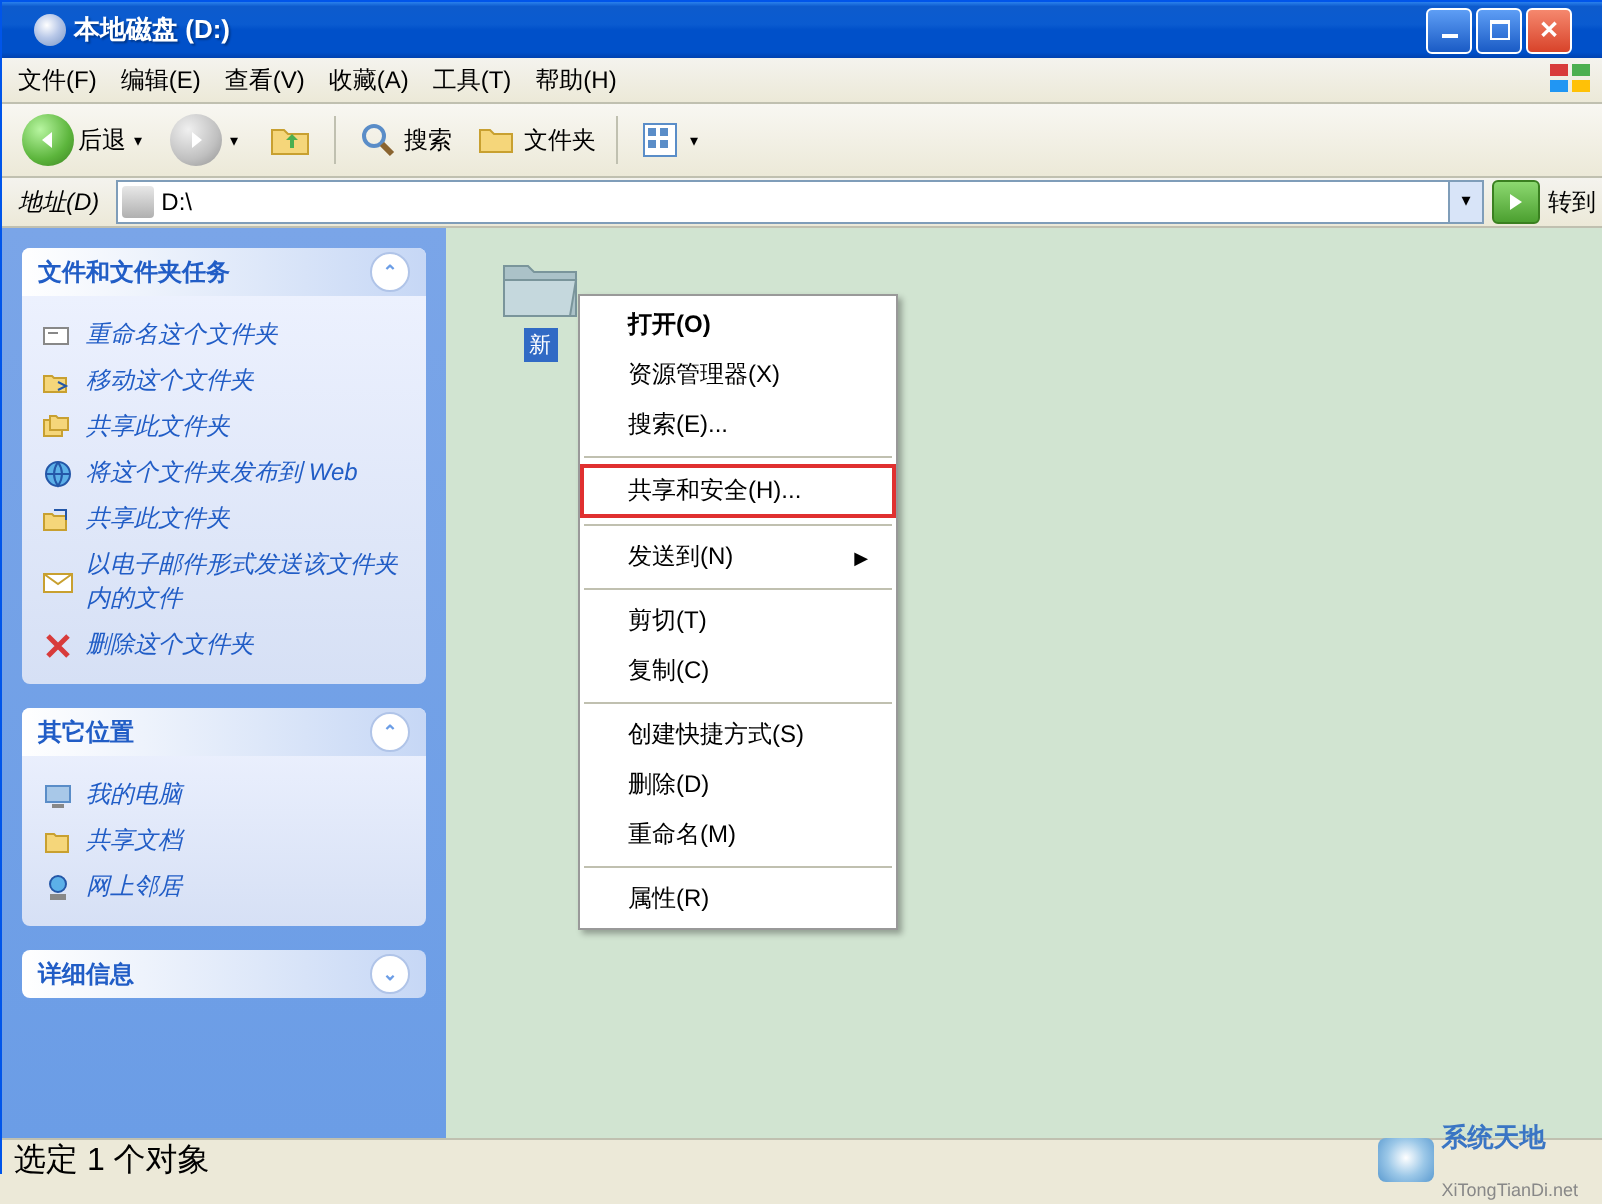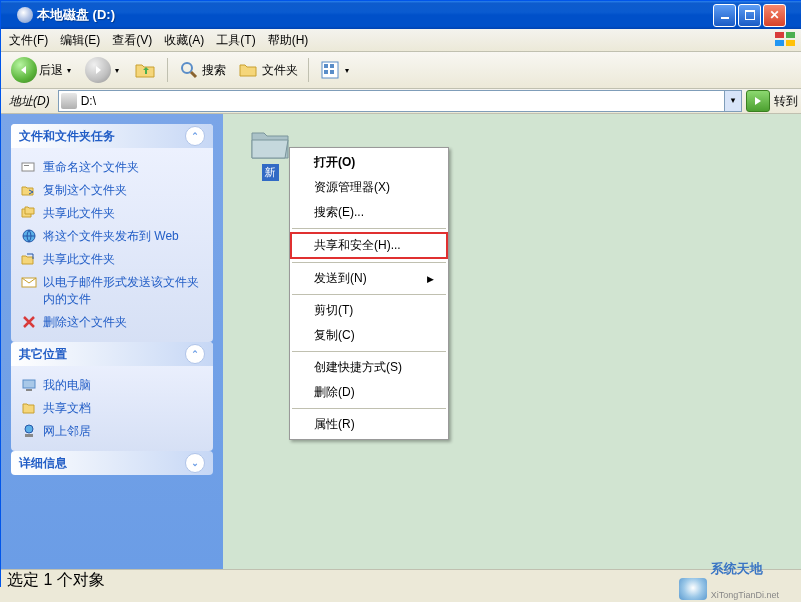--- a/index.html
+++ b/index.html
@@ -30,42 +30,42 @@
 
 .addressbar { height: 24px; background: linear-gradient(to bottom, #f4f3ee, #ece9d8); border-bottom: 1px solid #c0c0b0; display: flex; align-items: center; padding: 0 4px; font-size: 12px; gap: 4px; }
 .addr-label { padding: 0 4px; font-style: italic; }
 .addr-input { flex: 1; height: 20px; border: 1px solid #7f9db9; background: #fff; display: flex; align-items: center; padding: 0 2px; position: relative; }
 .addr-input .drvicon { width: 16px; height: 16px; background: linear-gradient(to bottom, #e8e8e8, #b0b0b0); border-radius: 2px; margin-right: 4px; }
 .addr-dd { position: absolute; right: 0; width: 16px; text-align: center; background: #d8e4f8; border-left: 1px solid #7f9db9; height: 100%; line-height: 18px; font-size: 9px; }
 .go-btn { width: 22px; height: 20px; background: linear-gradient(to bottom, #8cd870, #4ca030); border: 1px solid #3a8020; border-radius: 3px; display: flex; align-items: center; justify-content: center; color: #fff; font-size: 12px; }
 
 .body-area { display: flex; height: calc(100% - 28px - 22px - 36px - 24px - 20px); }
 .sidebar { width: 202px; background: linear-gradient(to bottom, #7aa5e8 0%, #6b9de6 100%); padding: 10px 10px; overflow-y: auto; }
-.panel { background: linear-gradient(to bottom, #eff3ff, #d6e0f5); border-radius: 4px; overflow: hidden; }
+.panel { background: linear-gradient(to bottom, #eff3ff, #d6e0f5); border-radius: 4px; margin-bottom: 12px; overflow: hidden; }
 .panel-hdr { height: 24px; background: linear-gradient(to right, #fff, #c6d7f5); display: flex; align-items: center; justify-content: space-between; padding: 0 8px; font-size: 12px; font-weight: bold; color: #215dc6; cursor: pointer; }
 .panel-hdr .chev { width: 18px; height: 18px; border-radius: 50%; background: #fff; border: 1px solid #b0c4e8; display: flex; align-items: center; justify-content: center; font-size: 9px; color: #6b9de6; }
 .panel-body { padding: 8px 10px; font-size: 12px; color: #215dc6; }
-.panel-body .link-item { display: flex; align-items: flex-start; gap: 6px; padding: 3px 0; cursor: pointer; }
+.panel-body .link-item { display: flex; align-items: center; gap: 6px; padding: 3px 0; cursor: pointer; font-style: italic; }
 .link-item .lk-icon { width: 16px; height: 16px; flex-shrink: 0; }
 
 .content { flex: 1; background: #d1e4d1; position: relative; padding: 12px; }
 .folder-item { display: flex; flex-direction: column; align-items: center; width: 70px; gap: 2px; }
 .folder-icon-lg { width: 42px; height: 36px; }
 .folder-item .sel { background: #316ac5; color: #fff; font-size: 11px; padding: 1px 3px; }
 
 .statusbar { height: 20px; background: #ece9d8; border-top: 1px solid #c0c0b0; font-size: 16px; display: flex; align-items: center; padding: 0 6px; }
 
 .context-menu { position: absolute; top: 147px; left: 289px; width: 158px; background: #fff; border: 1px solid #999; box-shadow: 2px 2px 3px rgba(0,0,0,0.3); font-size: 12px; padding: 2px 0; z-index: 100; }
 .ctx-item { padding: 4px 14px 4px 24px; cursor: pointer; white-space: nowrap; display: flex; align-items: center; justify-content: space-between; }
 .ctx-item .sub-arr { font-size: 9px; }
 .ctx-sep { height: 1px; background: #c0c0b0; margin: 3px 2px; }
 .ctx-item.highlight { outline: 2px solid #e03030; outline-offset: -2px; padding-top: 5px; padding-bottom: 5px; }
 .ctx-item.bold { font-weight: bold; }
 
-.watermark { position: absolute; bottom: 2px; right: 22px; font-size: 13px; color: #3a75c4; display: flex; align-items: flex-end; gap: 4px; font-weight: bold; z-index: 200; }
+.watermark { position: absolute; bottom: 2px; right: 12px; font-size: 13px; color: #3a75c4; display: flex; align-items: center; gap: 4px; font-weight: bold; z-index: 200; }
 .wm-icon { width: 28px; height: 22px; background: radial-gradient(circle at 50% 45%, #fff, #9cc8e8 50%, #5a9ad0); border-radius: 4px; }
 .wm-sub { font-size: 9px; color: #888; font-weight: normal; display: block; margin-top: 12px; }
 
 svg { display: block; }
 </style>
 </head>
 <body>
 
 <div class="window">
   <div class="titlebar">
@@ -176,21 +176,21 @@
                 <rect x="1" y="4" width="12" height="8" fill="#fff" stroke="#888"></rect>
                 <rect x="3" y="6" width="5" height="1" fill="#888"></rect>
               </svg>
               <span>重命名这个文件夹</span>
             </div>
           <div class="link-item">
               <svg class="lk-icon" viewBox="0 0 16 16">
                 <path d="M1 5 L1 13 L12 13 L12 6 L6 6 L5 5 Z" fill="#f5d67a" stroke="#c8a030"></path>
                 <path d="M8 8 L12 10 L8 12" fill="none" stroke="#2457a8"></path>
               </svg>
-              <span>复制这个文件夹</span>
+              <span>移动这个文件夹</span>
             </div>
           <div class="link-item">
               <svg class="lk-icon" viewBox="0 0 16 16">
                 <path d="M1 4 L1 12 L10 12 L10 5 L5 5 L4 4 Z" fill="#f5d67a" stroke="#c8a030"></path>
                 <path d="M4 2 L4 9 L13 9 L13 3 L8 3 L7 2 Z" fill="#f5d67a" stroke="#c8a030"></path>
               </svg>
               <span>共享此文件夹</span>
             </div>
           <div class="link-item">
               <svg class="lk-icon" viewBox="0 0 16 16">
@@ -301,20 +301,23 @@
   <div class="ctx-item">
       <span>复制(C)</span>
     </div>
   <div class="ctx-sep"></div>
   <div class="ctx-item">
       <span>创建快捷方式(S)</span>
     </div>
   <div class="ctx-item">
       <span>删除(D)</span>
     </div>
+  <div class="ctx-item">
+      <span>重命名(M)</span>
+    </div>
   <div class="ctx-sep"></div>
   <div class="ctx-item">
       <span>属性(R)</span>
     </div>
 </div>
 
 <div class="watermark">
   <div class="wm-icon"></div>
   <div>
     <span>系统天地</span>

